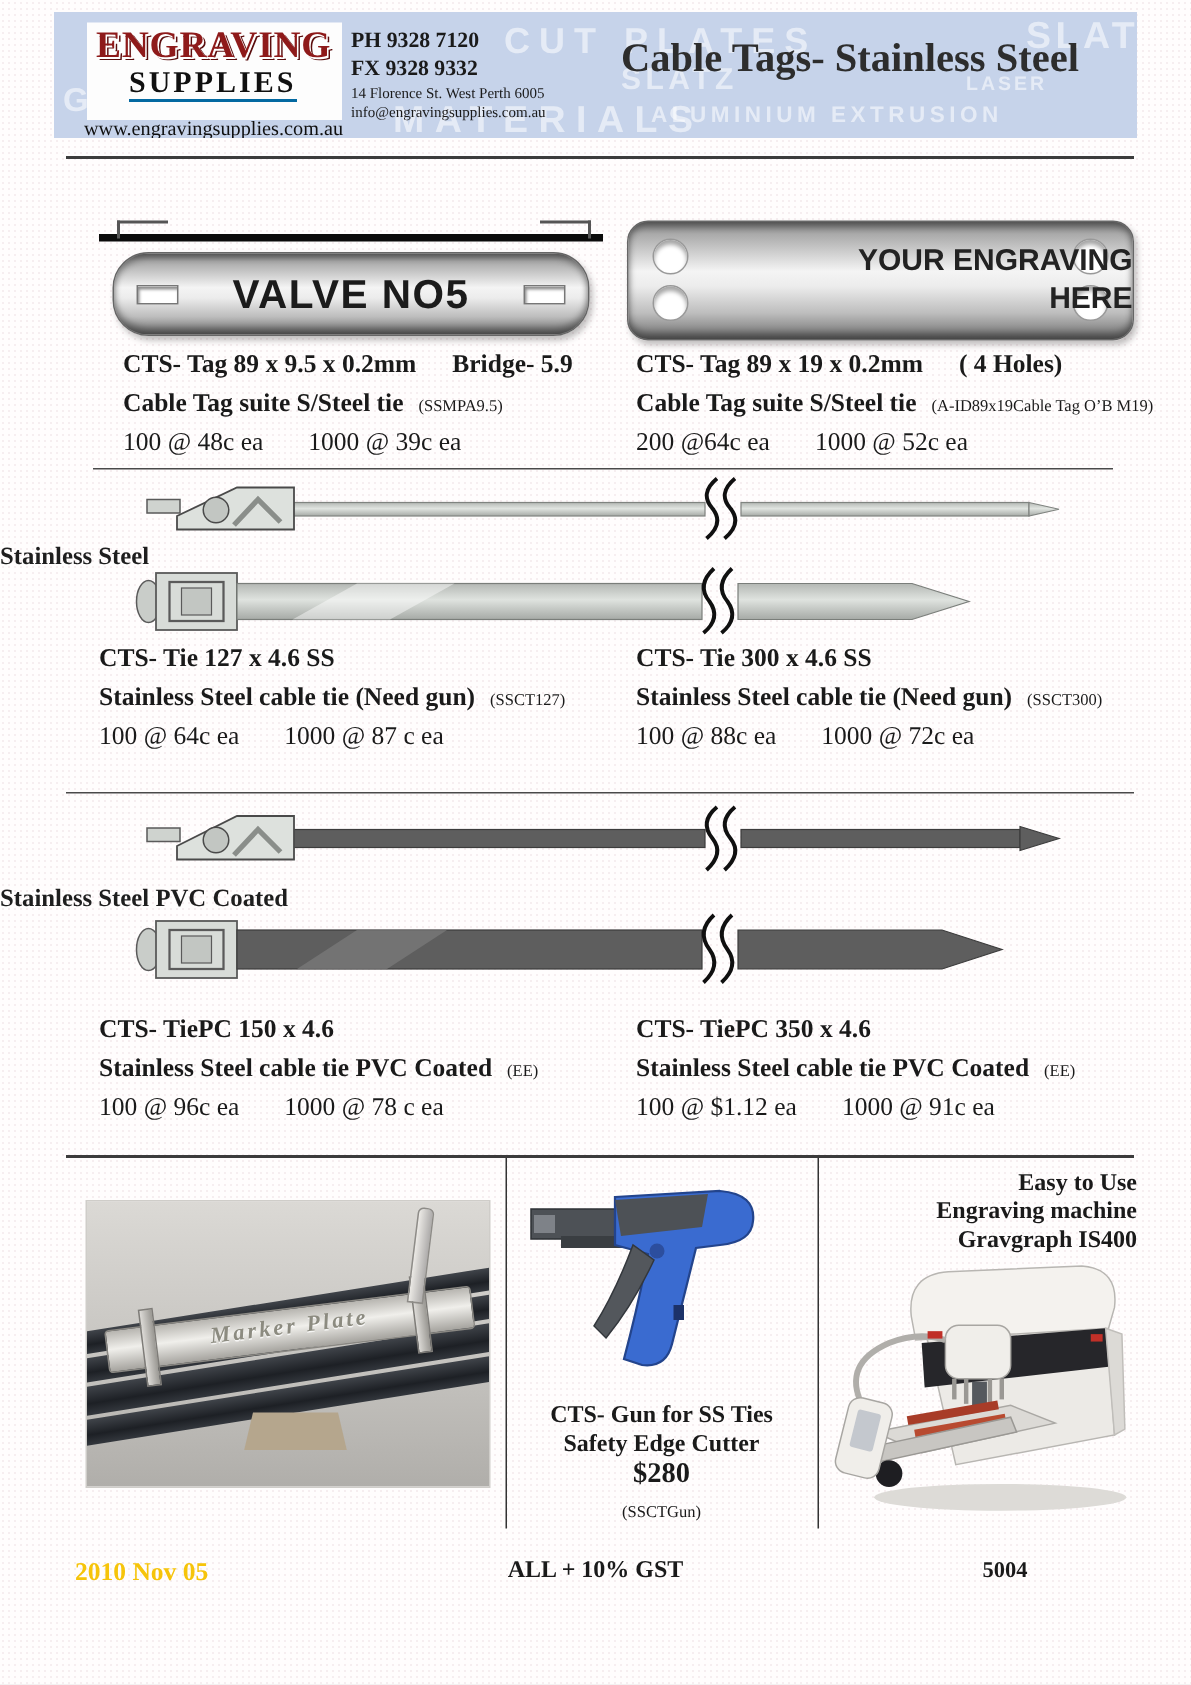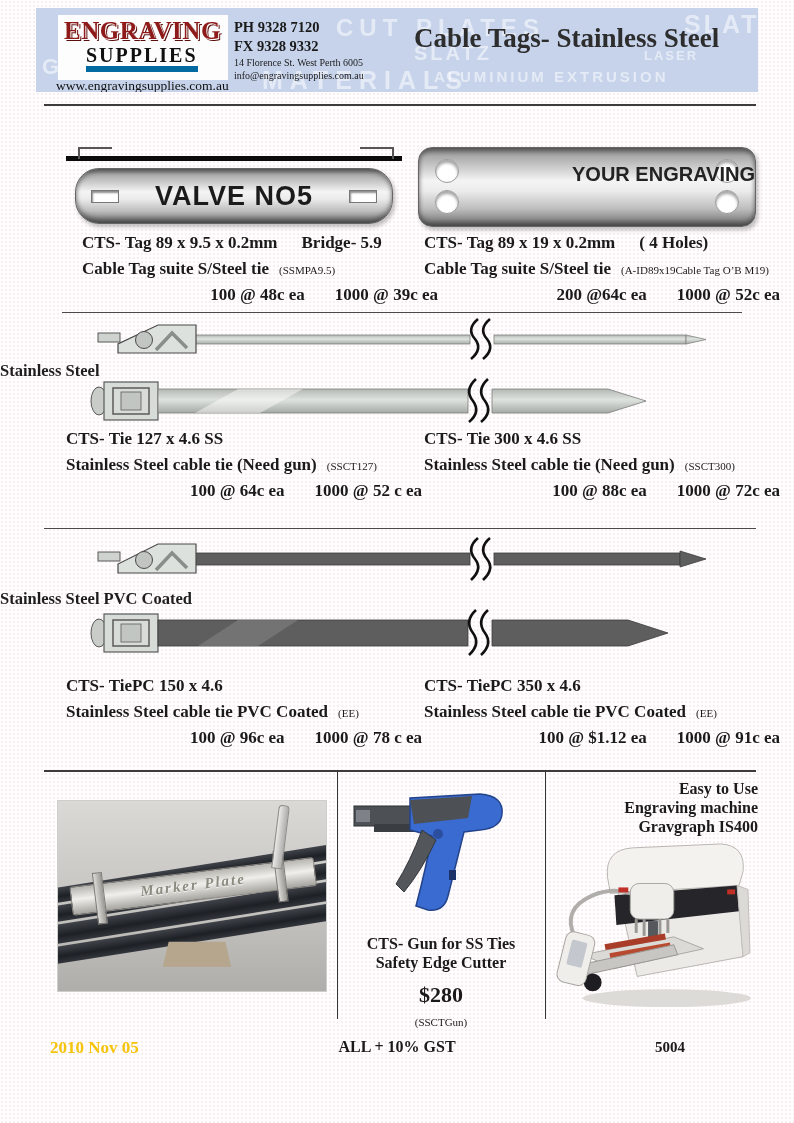--- a/index.html
+++ b/index.html
@@ -14,21 +14,21 @@
   .wm2{left:226px;top:58px;font-size:25px;letter-spacing:7px;}
   .wm3{left:300px;top:6px;font-size:24px;letter-spacing:6px;}
   .wm4{left:648px;top:2px;font-size:25px;letter-spacing:3px;}
   .wm5{left:398px;top:60px;font-size:15px;letter-spacing:3px;}
   .wm6{left:608px;top:40px;font-size:13px;letter-spacing:2px;}
   .wm7{left:378px;top:34px;font-size:20px;letter-spacing:3px;}
   .logo-box{position:absolute;left:22px;top:7px;width:158px;height:62px;background:#fdfdfd;padding:3px 6px 0 6px;}
   .logo1{font-weight:bold;font-size:25px;line-height:1;color:#8e1a1a;text-transform:uppercase;letter-spacing:0.5px;
          text-shadow:1px 1px 0 #fff, 2px 2px 0 #5a0d0d;}
   .logo2{display:inline-block;margin-left:22px;margin-top:2px;font-weight:bold;font-size:20px;line-height:1.05;color:#101010;
-         text-transform:uppercase;letter-spacing:2px;text-shadow:1px 1px 0 #fff;border-bottom:6px solid #0369a1;}
+         text-transform:uppercase;letter-spacing:2px;text-shadow:1px 1px 0 #fff;border-bottom:2px solid #0369a1;}
   .logo-web{position:absolute;left:20px;top:70px;font-size:13.5px;color:#101010;}
   .contact{position:absolute;left:198px;top:10px;width:185px;}
   .contact .cb{font-weight:bold;font-size:14.5px;line-height:1.3;}
   .contact .cs{font-size:10px;line-height:1.3;}
   .title-block{position:absolute;left:378px;top:16px;width:344px;text-align:left;color:#2d2d2d;}
   .main-title{font-size:27px;font-weight:bold;line-height:1.1;}
   .subtitle{font-size:22px;font-weight:bold;margin-top:1px;}
   .sub-with{font-size:14px;}
 
   
@@ -63,21 +63,21 @@
   .hole.h3{right:16px;top:11px;} .hole.h4{right:16px;top:42px;}
   .etext2{position:absolute;left:0;right:0;top:14px;text-align:right;font-family:"Liberation Sans",sans-serif;
           font-weight:bold;font-size:20px;line-height:1.25;color:#222;}
 
   
   .prod{position:absolute;width:356px;}
   .prod .t{font-size:17px;font-weight:bold;line-height:1;white-space:nowrap;}
   .prod .t2{margin-left:24px;}
   .prod .d{font-size:17px;font-weight:bold;line-height:1;margin-top:9px;white-space:nowrap;}
   .prod .code{font-size:11px;font-weight:normal;margin-left:10px;}
-  .prod .p{font-size:17px;font-weight:bold;line-height:1;margin-top:9px;white-space:nowrap;text-align:right;}
+  .prod .p{font-size:17px;font-weight:normal;line-height:1;margin-top:9px;white-space:nowrap;}
   .prod .p2{margin-left:30px;}
   #prod-tag-left{left:82px;top:234px;} #prod-tag-right{left:424px;top:234px;}
   #prod-ss-left{left:66px;top:430px;}  #prod-ss-right{left:424px;top:430px;}
   #prod-pvc-left{left:66px;top:677px;} #prod-pvc-right{left:424px;top:677px;}
 
   
   .tiesvg{position:absolute;}
   #tieA-ss{left:92px;top:317px;width:620px;height:44px;}
   #tieB-ss{left:88px;top:378px;width:600px;height:46px;}
   #tieA-pvc{left:92px;top:536px;width:620px;height:46px;}
@@ -99,21 +99,21 @@
   .engraved{display:block;text-align:center;font-size:15px;letter-spacing:2px;color:#8c8b80;font-style:italic;
             font-weight:bold;margin-top:4px;text-shadow:0 1px 0 rgba(255,255,255,.75);}
   .ptie{position:absolute;top:8px;width:8px;height:50px;border:1px solid #7e7c78;
         background:linear-gradient(90deg,#dddbd7,#999792);}
   .ptie1{left:24px;} .ptie2{right:28px;}
   .tie-tail{position:absolute;right:40px;top:4px;width:9px;height:62px;border:1px solid #8e8c88;border-radius:4px 4px 0 0;
             background:linear-gradient(90deg,#eceae6,#aeacab);transform:rotate(7deg);}
   .gunsvg{position:absolute;left:352px;top:784px;width:180px;height:142px;}
   .gun-text{position:absolute;left:338px;top:934px;width:206px;text-align:center;}
   .gun-line{font-size:16px;font-weight:bold;line-height:1.2;}
-  .gun-price{font-size:22px;font-weight:bold;margin-top:10px;}
+  .gun-price{font-size:19px;font-weight:bold;}
   .gun-code{font-size:11px;margin-top:8px;}
   .machine-text{position:absolute;left:548px;top:780px;width:210px;text-align:right;}
   .machine-line{font-size:16px;font-weight:bold;line-height:1.18;}
   .machsvg{position:absolute;left:552px;top:838px;width:204px;height:178px;}
 
   
   .f-date{position:absolute;left:50px;top:1038px;font-size:17px;font-weight:bold;}
   .f-gst{position:absolute;left:0;right:0;top:1038px;text-align:center;font-size:16px;font-weight:bold;}
   .f-page{position:absolute;left:655px;top:1039px;font-size:15px;font-weight:bold;}
 </style>
@@ -161,20 +161,21 @@
     <div class="etext">VALVE NO5</div>
   </div>
 
   <div class="tag-right metal">
     <div class="hole h1"></div>
     <div class="hole h2"></div>
     <div class="hole h3"></div>
     <div class="hole h4"></div>
     <div class="etext2">
       <div>YOUR ENGRAVING</div>
+      <div>HERE</div>
     </div>
   </div>
 
   <div class="prod" id="prod-tag-left">
     <div class="t"><span>CTS- Tag 89 x 9.5 x 0.2mm</span><span class="t2">Bridge- 5.9</span></div>
     <div class="d"><span>Cable Tag suite S/Steel tie</span><span class="code">(SSMPA9.5)</span></div>
     <div class="p"><span>100 @ 48c ea</span><span class="p2">1000 @ 39c ea</span></div>
   </div>
 
   <div class="prod" id="prod-tag-right">
@@ -221,21 +222,21 @@
     <rect x="70" y="11" width="310" height="24" fill="url(#gB)" stroke="#7a7e7a" stroke-width="0.8"></rect>
     <polygon points="150,11 215,11 172,35 107,35" fill="#ffffff" opacity="0.45"></polygon>
     <polygon points="404,11 520,11 558,23 520,35 404,35" fill="url(#gB)" stroke="#7a7e7a" stroke-width="0.8"></polygon>
     <path d="M388,1 q-12,11 -3,22 q8,11 -4,21" fill="none" stroke="#101010" stroke-width="2.6"></path>
     <path d="M400,1 q-12,11 -3,22 q8,11 -4,21" fill="none" stroke="#101010" stroke-width="2.6"></path>
   </svg>
 
   <div class="prod" id="prod-ss-left">
     <div class="t"><span>CTS- Tie 127 x 4.6 SS</span></div>
     <div class="d"><span>Stainless Steel cable tie (Need gun)</span><span class="code">(SSCT127)</span></div>
-    <div class="p"><span>100 @ 64c ea</span><span class="p2">1000 @ 52 c ea</span></div>
+    <div class="p"><span>100 @ 64c ea</span><span class="p2">1000 @ 87 c ea</span></div>
   </div>
 
   <div class="prod" id="prod-ss-right">
     <div class="t"><span>CTS- Tie 300 x 4.6 SS</span></div>
     <div class="d"><span>Stainless Steel cable tie (Need gun)</span><span class="code">(SSCT300)</span></div>
     <div class="p"><span>100 @ 88c ea</span><span class="p2">1000 @ 72c ea</span></div>
   </div>
 
   <div class="rule rule-thin" id="rule-pvc"></div>
 

